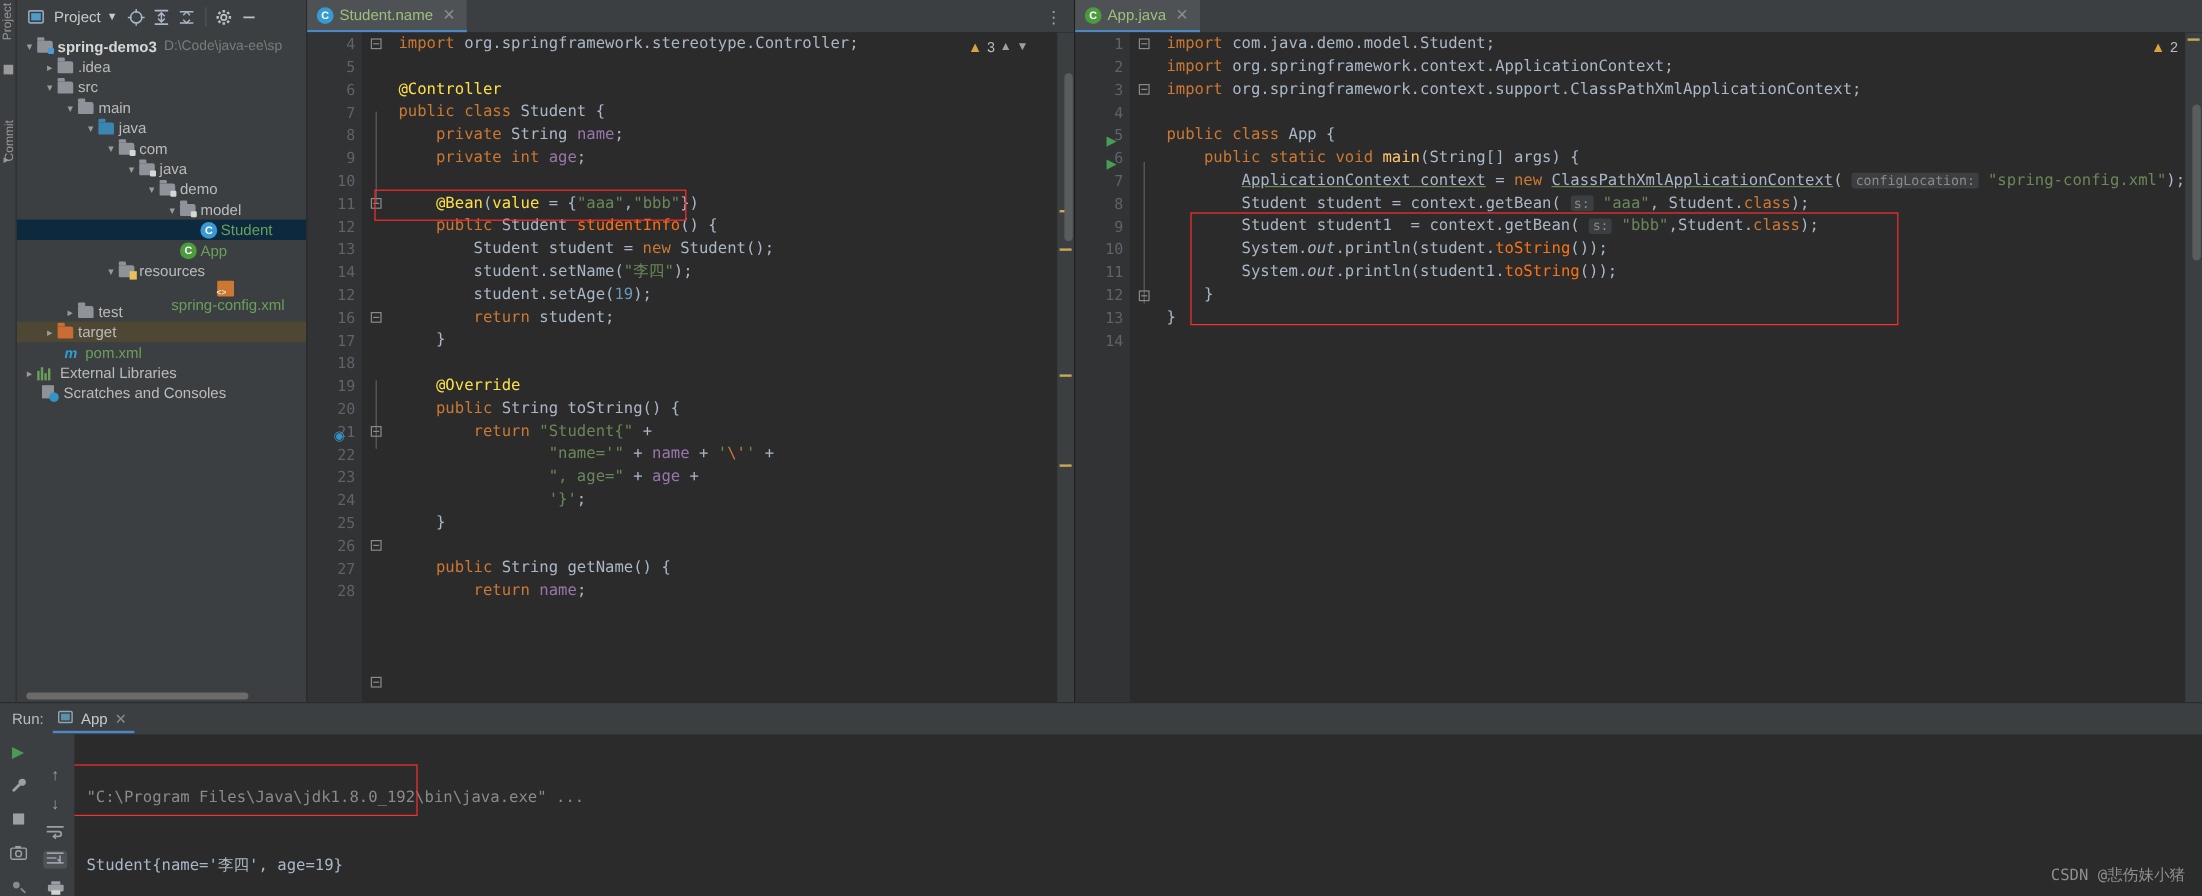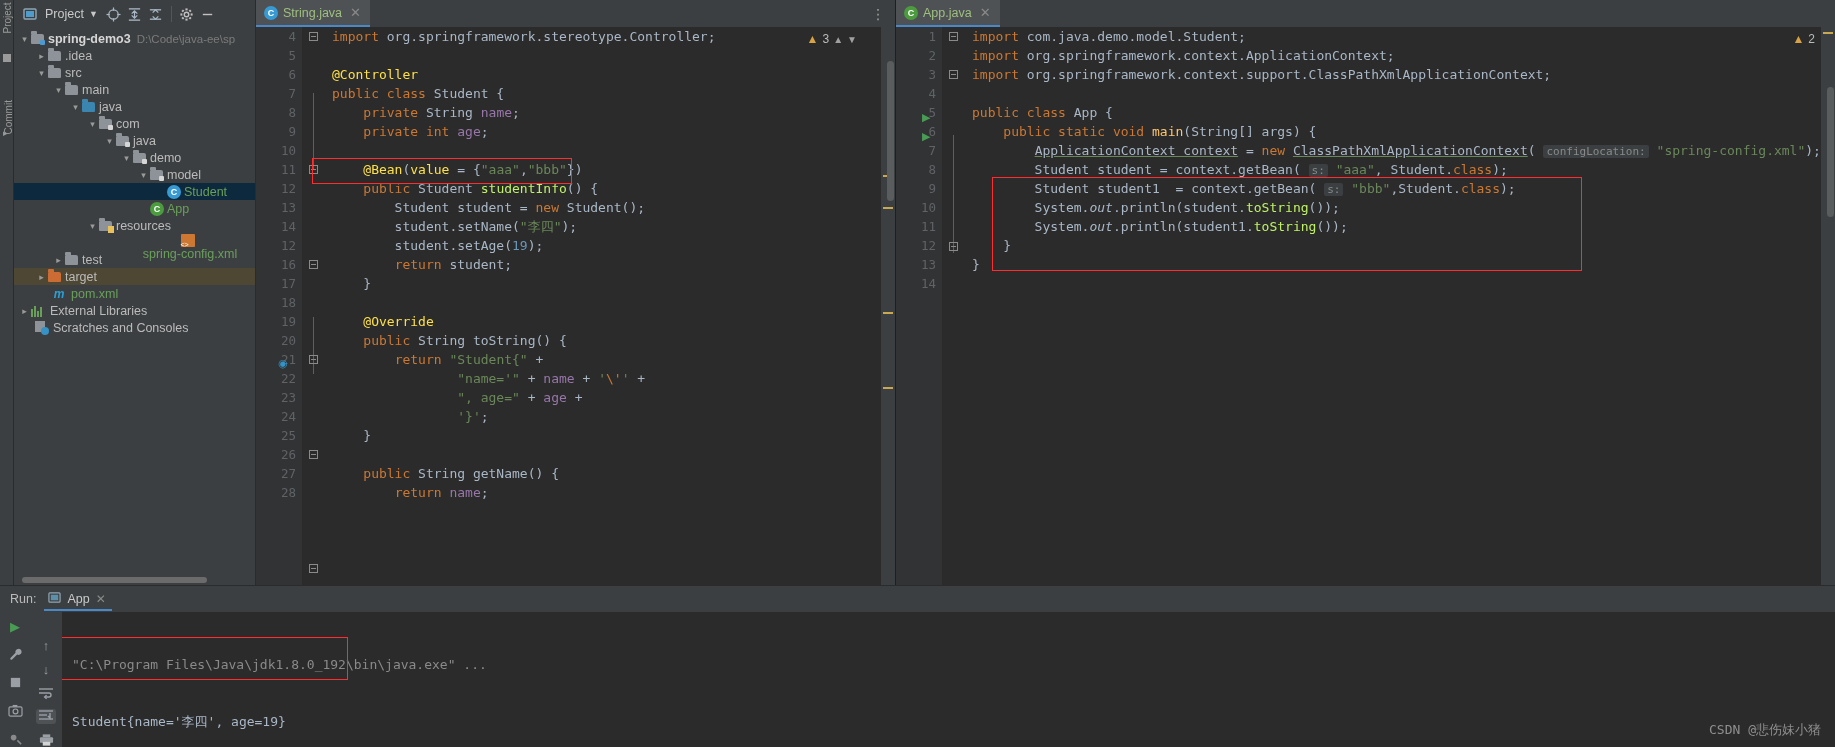--- a/index.html
+++ b/index.html
@@ -105,21 +105,21 @@
           font-family:"DejaVu Sans Mono", monospace; font-size:13px; line-height:19px;
           color:#a9b7c6; white-space:pre; padding-left:4px; }
   .code .ln { height:19px; }
 
   .kw   { color:#cc7832; }
   .str  { color:#6a8759; }
   .anno { color:#fde047; }
   .fld  { color:#9876aa; }
   .mth  { color:#ffc66d; }
   .num  { color:#6897bb; }
-  .gry  { color:#bef264; }
+  .gry  { color:#f97316; }
   .stat { color:#a9b7c6; font-style:italic; }
   .param{ background:#3b3f41; color:#8a8a8a; font-size:11px; padding:0 3px; border-radius:2px; font-style:normal;}
   .und  { text-decoration:underline; text-decoration-color:#6a8759; }
 
   
   .foldmark { position:absolute; left:7px; width:11px; height:11px; }
   .foldmark .bx { width:9px; height:9px; border:1px solid #8a8a8a; }
   .foldmark .bx:after { content:""; position:absolute; left:2px; top:4px; width:5px; height:1px; background:#8a8a8a; }
   .foldline { position:absolute; left:11px; width:1px; background:#5e6060; }
   .runarrow { position:absolute; left:4px; color:#499c54; font-size:11px; }
@@ -369,21 +369,21 @@
         <div class="thumb"></div>
       </div>
     </div>
 
     <div class="editors">
 
       <div class="editor left">
         <div class="tabbar">
           <div class="tab">
             <span class="cls-ic">C</span>
-            <span>String.java</span>
+            <span>Student.name</span>
             <span class="tabx">✕</span>
           </div>
           <div class="spacer"></div>
           <div class="tabmenu">⋮</div>
         </div>
 
         <div class="codearea">
           <div class="inspect">
             <span class="tri">▲</span>
             <span>3</span>

